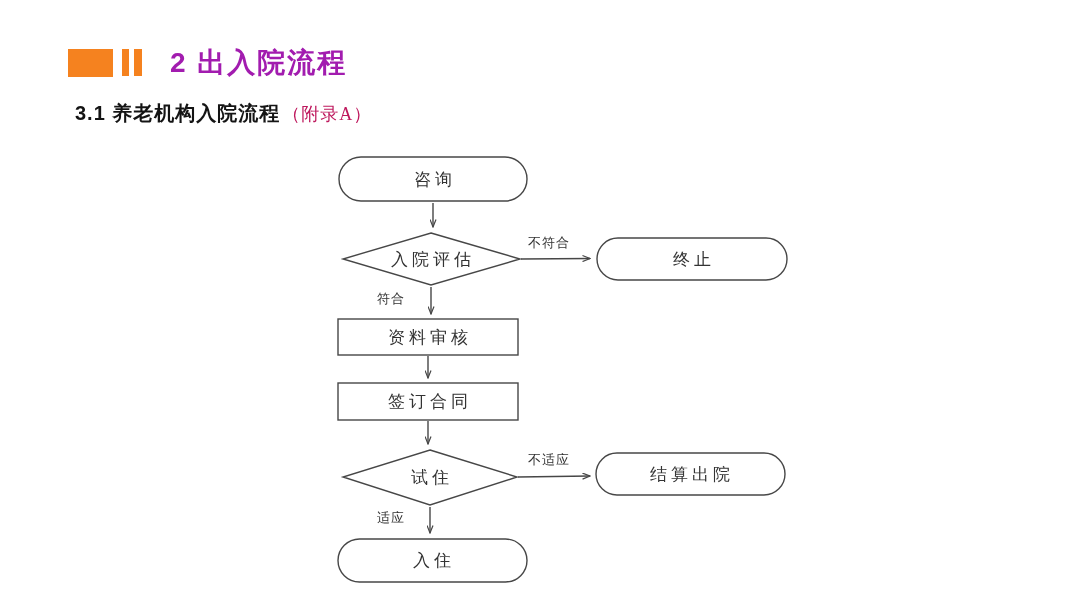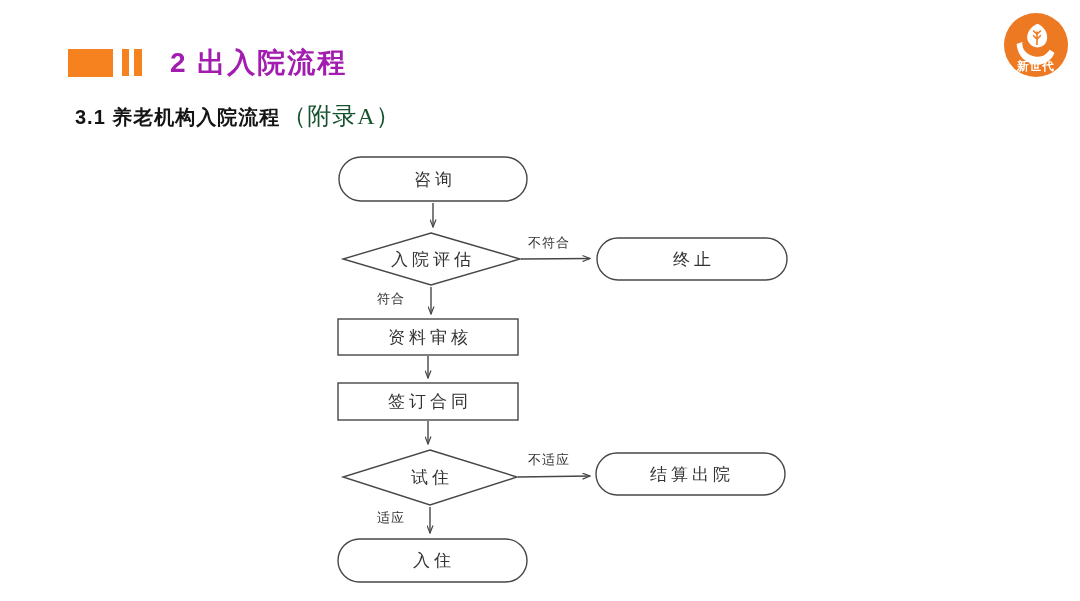--- a/index.html
+++ b/index.html
@@ -13,21 +13,21 @@
   .title{
     position:absolute;left:170px;top:44px;margin:0;
     font-size:28px;font-weight:bold;color:#a21caf;letter-spacing:2px;white-space:nowrap;
   }
   .subtitle{
     position:absolute;left:75px;top:100px;margin:0;
     font-size:20px;font-weight:bold;color:#141414;letter-spacing:1px;white-space:nowrap;
   }
   .subtitle .note{
     font-family:"Liberation Serif","DejaVu Serif",serif;
-    font-weight:normal;font-size:24px;color:#14532d;letter-spacing:1px;margin-left:2px;
+    font-weight:normal;font-size:18px;color:#be185d;letter-spacing:1px;margin-left:2px;
   }
   .logo{position:absolute;left:1003px;top:12px;width:66px;height:66px;}
   .flow{position:absolute;left:0;top:0;width:1080px;height:601px;}
   .flow .shape{fill:#ffffff;stroke:#474747;stroke-width:1.4;}
   .flow .edge{stroke:#474747;stroke-width:1.4;fill:none;}
   .flow .node-label{
     font-family:"Liberation Sans","DejaVu Sans",sans-serif;
     font-size:17px;fill:#333333;letter-spacing:4px;text-anchor:middle;
   }
   .flow .edge-label{
@@ -45,29 +45,20 @@
 <div class="slide">
 
   <span class="deco-rect"></span>
   <span class="deco-bar1"></span>
   <span class="deco-bar2"></span>
 
   <h1 class="title">2 出入院流程</h1>
 
   <h2 class="subtitle"><span>3.1 养老机构入院流程</span><span class="note">（附录A）</span></h2>
 
-  <div class="logo">
-    <svg width="66" height="66" viewBox="0 0 68 68">
-      <circle cx="34" cy="34" r="33" fill="#ED7A23"></circle>
-      <path d="M14,33 C15,46 24,54 36,54 C45,54 51,48 53,42 L48,39 C45,44 40,47 34,46 C25,45 19,39 20,31 Z" fill="#ffffff"></path>
-      <path d="M36,12 C44,16 48,25 44,32 C40,38 31,38 27,32 C22,25 27,15 36,12 Z" fill="#ffffff"></path>
-      <path d="M35,34 L35,20 M35,23 L31,19 M35,23 L39,19 M35,28 L31,24 M35,28 L39,24" stroke="#ED7A23" stroke-width="1.6" fill="none"></path>
-      <text class="logo-text" x="34" y="60">新世代</text>
-    </svg>
-  </div>
 
   <svg class="flow" viewBox="0 0 1080 601">
     <defs>
       <marker id="arrow" viewBox="0 0 9 7" markerWidth="9" markerHeight="7" refX="8" refY="3.5" orient="auto" markerUnits="userSpaceOnUse">
         <path d="M0.5,0.5 L8,3.5 L0.5,6.5" fill="none" stroke="#474747" stroke-width="1.2"></path>
       </marker>
     </defs>
 
     <path class="edge" d="M433,203 L433,227" marker-end="url(#arrow)"></path>
     <path class="edge" d="M521,259 L590,258.5" marker-end="url(#arrow)"></path>

